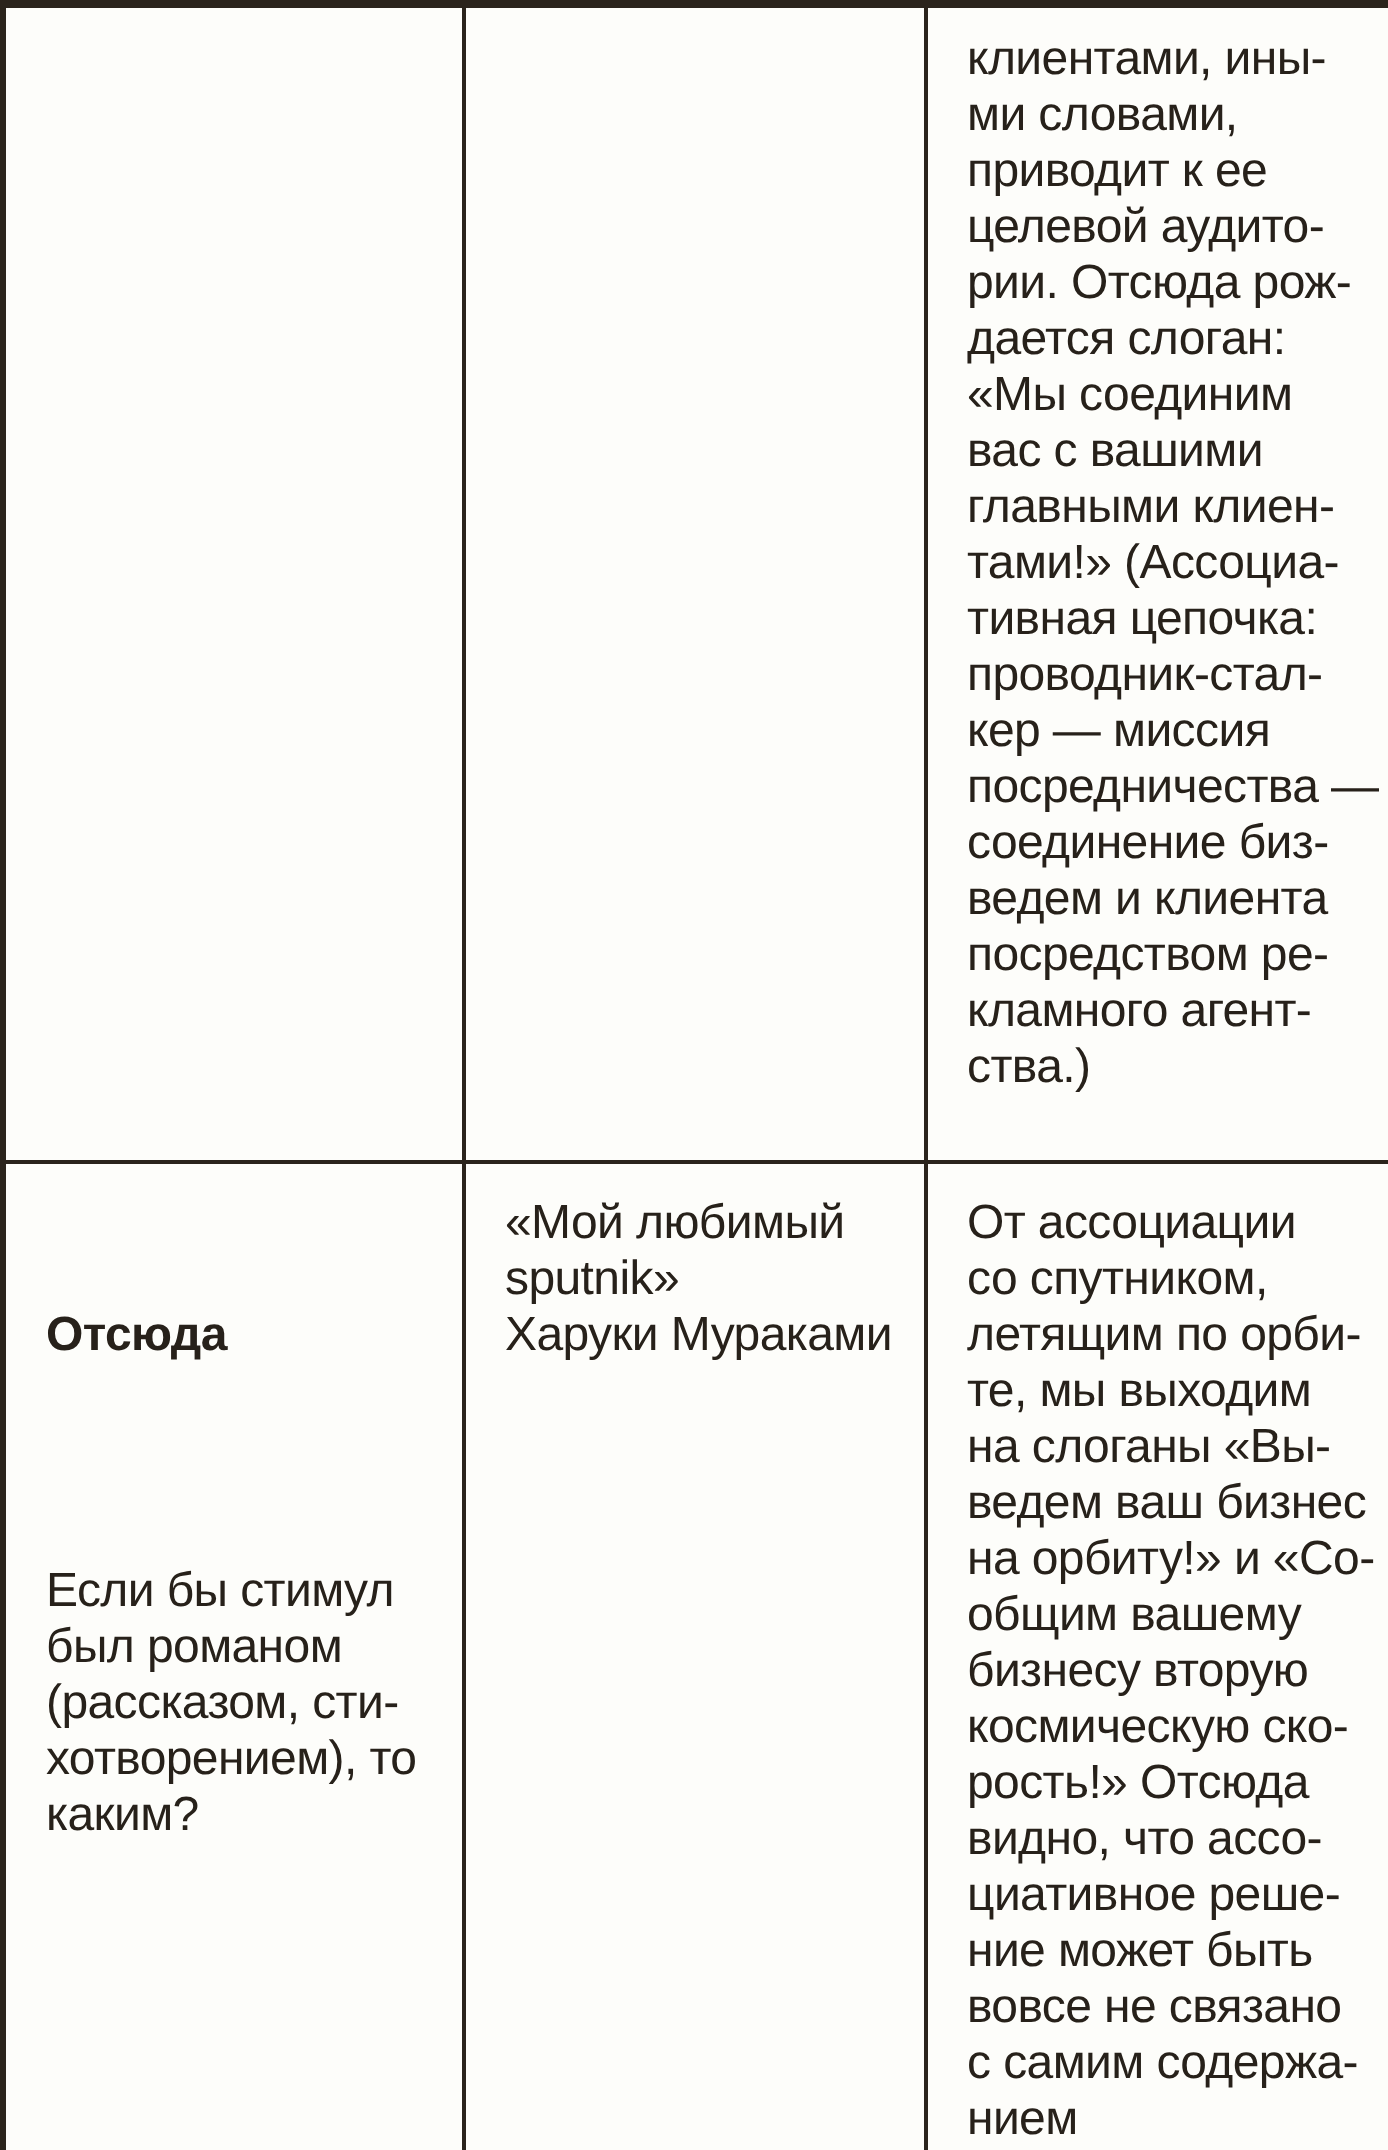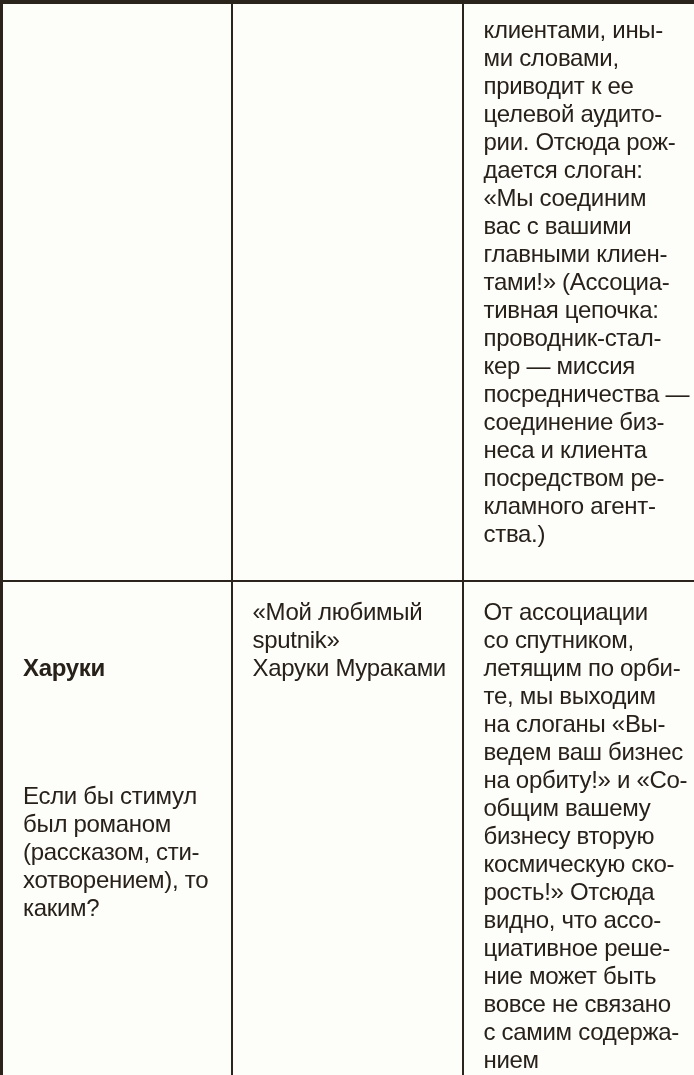--- a/index.html
+++ b/index.html
@@ -78,28 +78,28 @@
 дается слоган:
 «Мы соединим
 вас с вашими
 главными клиен-
 тами!» (Ассоциа-
 тивная цепочка:
 проводник-стал-
 кер — миссия
 посредничества —
 соединение биз-
-неса и клиента
+ведем и клиента
 посредством ре-
 кламного агент-
 ства.)</td>
     </tr>
     <tr class="row-book">
       <td class="col-stimulus">
-        <div class="cell-title">Харуки</div>
+        <div class="cell-title">Отсюда</div>
         <div class="cell-body">Если бы стимул
 был романом
 (рассказом, сти-
 хотворением), то
 каким?</div>
       </td>
       <td class="col-example">«Мой любимый
 sputnik»
 Харуки Мураками</td>
       <td class="col-comment">От ассоциации

